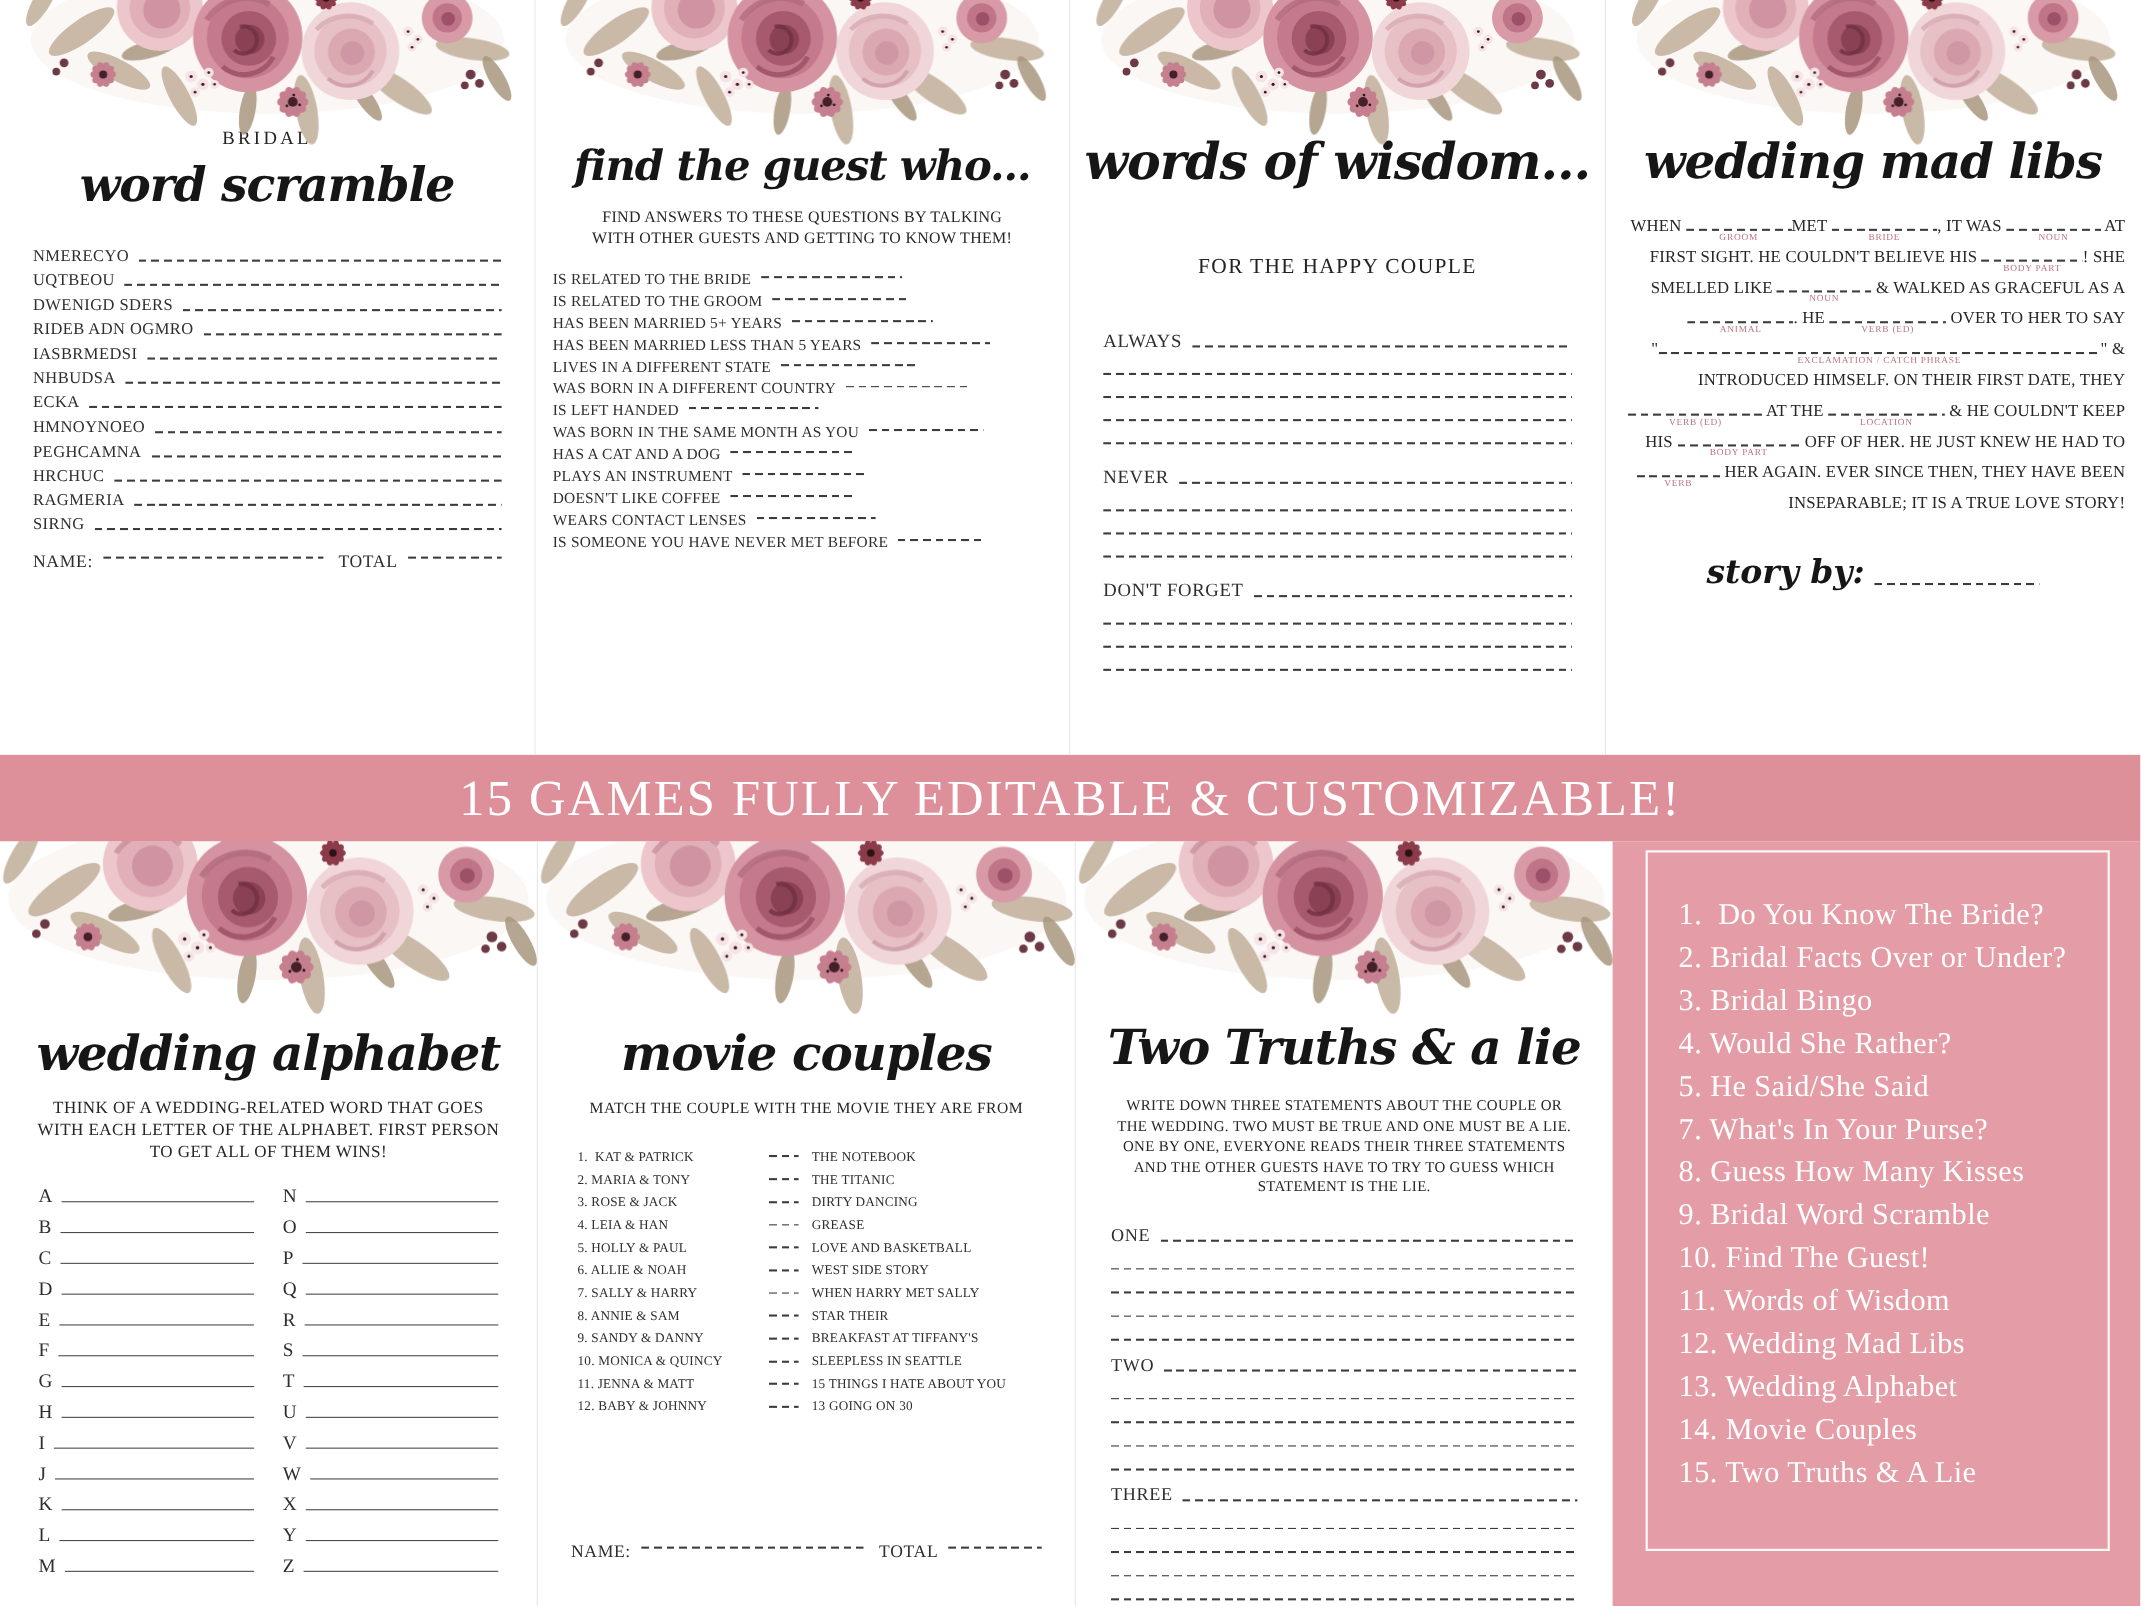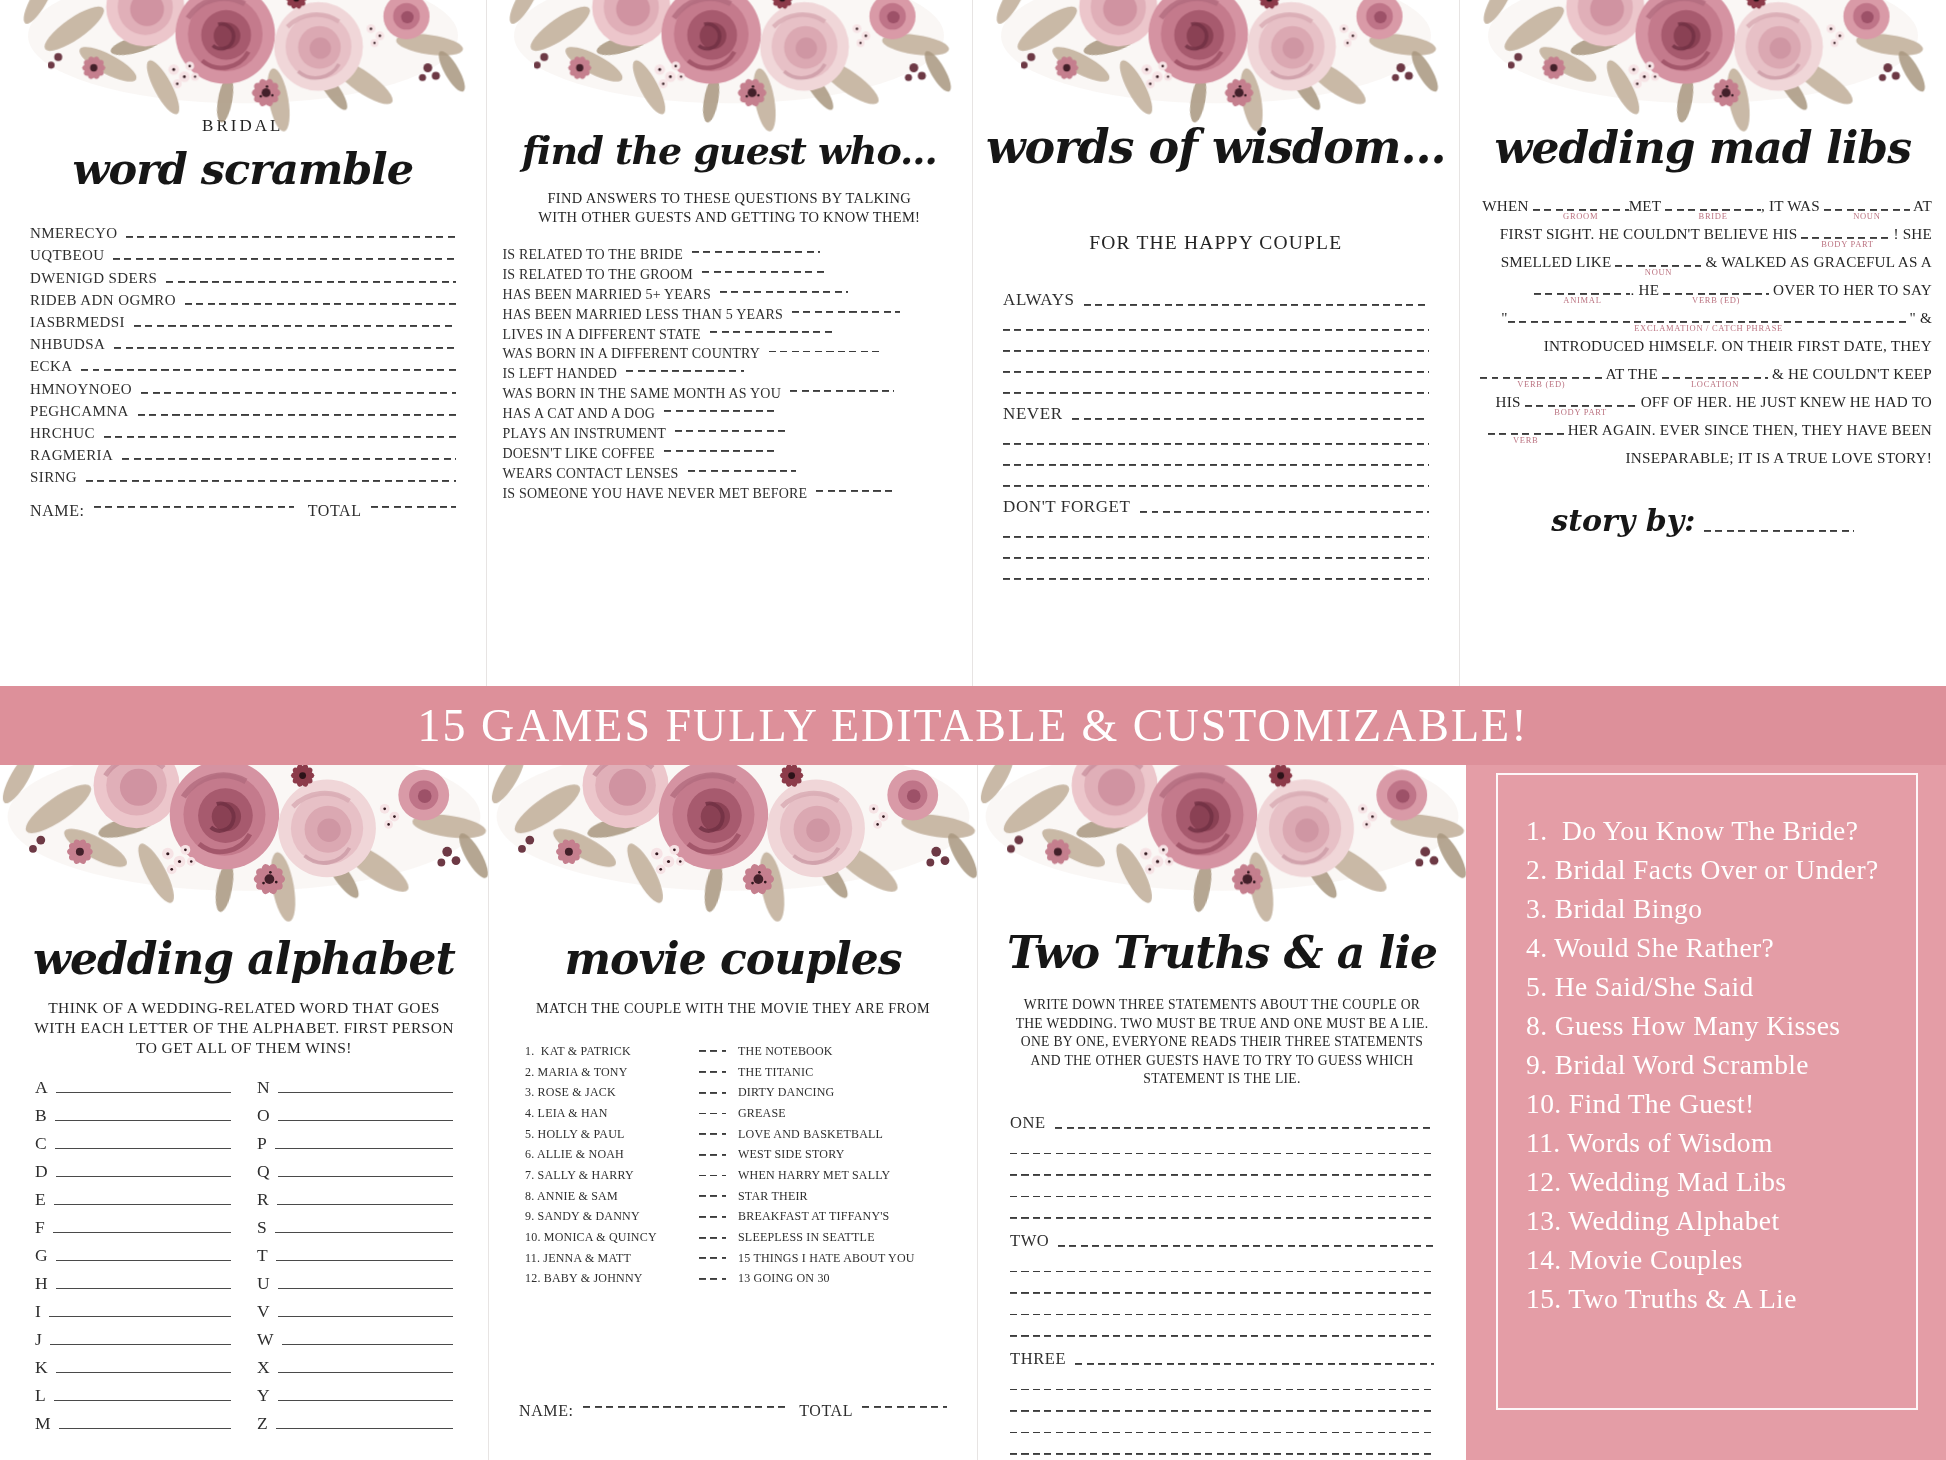--- a/index.html
+++ b/index.html
@@ -31,21 +31,21 @@
 .foot .dw85{width:85px}
 .intro-c{text-align:center;letter-spacing:.3px;color:#262626}
 .i2{margin-top:16px;font-size:14.5px;line-height:19px}
 .i3{margin-top:14px;font-size:15.5px;line-height:20px;letter-spacing:.4px}
 .i5{margin:18px 18px 0;font-size:13.6px;line-height:18.6px}
 .i1{margin-top:16px;font-size:14.2px;letter-spacing:.4px}
 .guest-rows{margin:20px 0 0 16px}
 .grow{display:flex;align-items:flex-start;height:19.9px;font-size:14px;letter-spacing:.2px}
 .subtitle{margin-top:58px;text-align:center;font-size:19.5px;letter-spacing:1.2px;color:#232323}
 .secs{margin:26px 30px 0}
-.lblrow{display:flex;align-items:flex-end;height:23px;font-size:17px;letter-spacing:.6px;margin-top:7px}
+.lblrow{display:flex;align-items:flex-end;height:23px;font-size:17px;letter-spacing:.6px;margin-top:17px}
 .ml{margin:24px 14px 0;text-align:right;font-size:15.2px;letter-spacing:.2px;color:#262626}
 .mlline{height:28px;white-space:nowrap}
 .blank{display:inline-block;position:relative;height:13px;vertical-align:baseline}
 .blabel{position:absolute;top:12.5px;left:50%;transform:translateX(-50%);font-size:8.5px;color:#bb7381;letter-spacing:.7px;white-space:nowrap;font-style:normal;font-family:"Liberation Serif",serif}
 .storyby{display:flex;justify-content:center;align-items:flex-end;margin-top:26px}
 .script-sm{font-family:"DejaVu Serif",serif;font-style:italic;font-weight:600;font-size:30px;color:#161616}
 .storyby .dashw{width:150px;margin-bottom:6px}
 .alpha{display:flex;justify-content:center;gap:26px;margin-top:12px}
 .acol{width:196px}
 .arow{display:flex;align-items:flex-end;height:28px;font-size:17.5px;letter-spacing:.5px}
@@ -605,20 +605,21 @@
     </section>
 
     <aside class="panel" style="background: rgb(228, 157, 166);">
       <div class="panel-border"></div>
       <ul class="games" id="games-list">
           <li>1.  Do You Know The Bride?</li>
           <li>2. Bridal Facts Over or Under?</li>
           <li>3. Bridal Bingo</li>
           <li>4. Would She Rather?</li>
           <li>5. He Said/She Said</li>
+          <li>7. What's In Your Purse?</li>
           <li>8. Guess How Many Kisses</li>
           <li>9. Bridal Word Scramble</li>
           <li>10. Find The Guest!</li>
           <li>11. Words of Wisdom</li>
           <li>12. Wedding Mad Libs</li>
           <li>13. Wedding Alphabet</li>
           <li>14. Movie Couples</li>
           <li>15. Two Truths &amp; A Lie</li>
         </ul>
     </aside>

